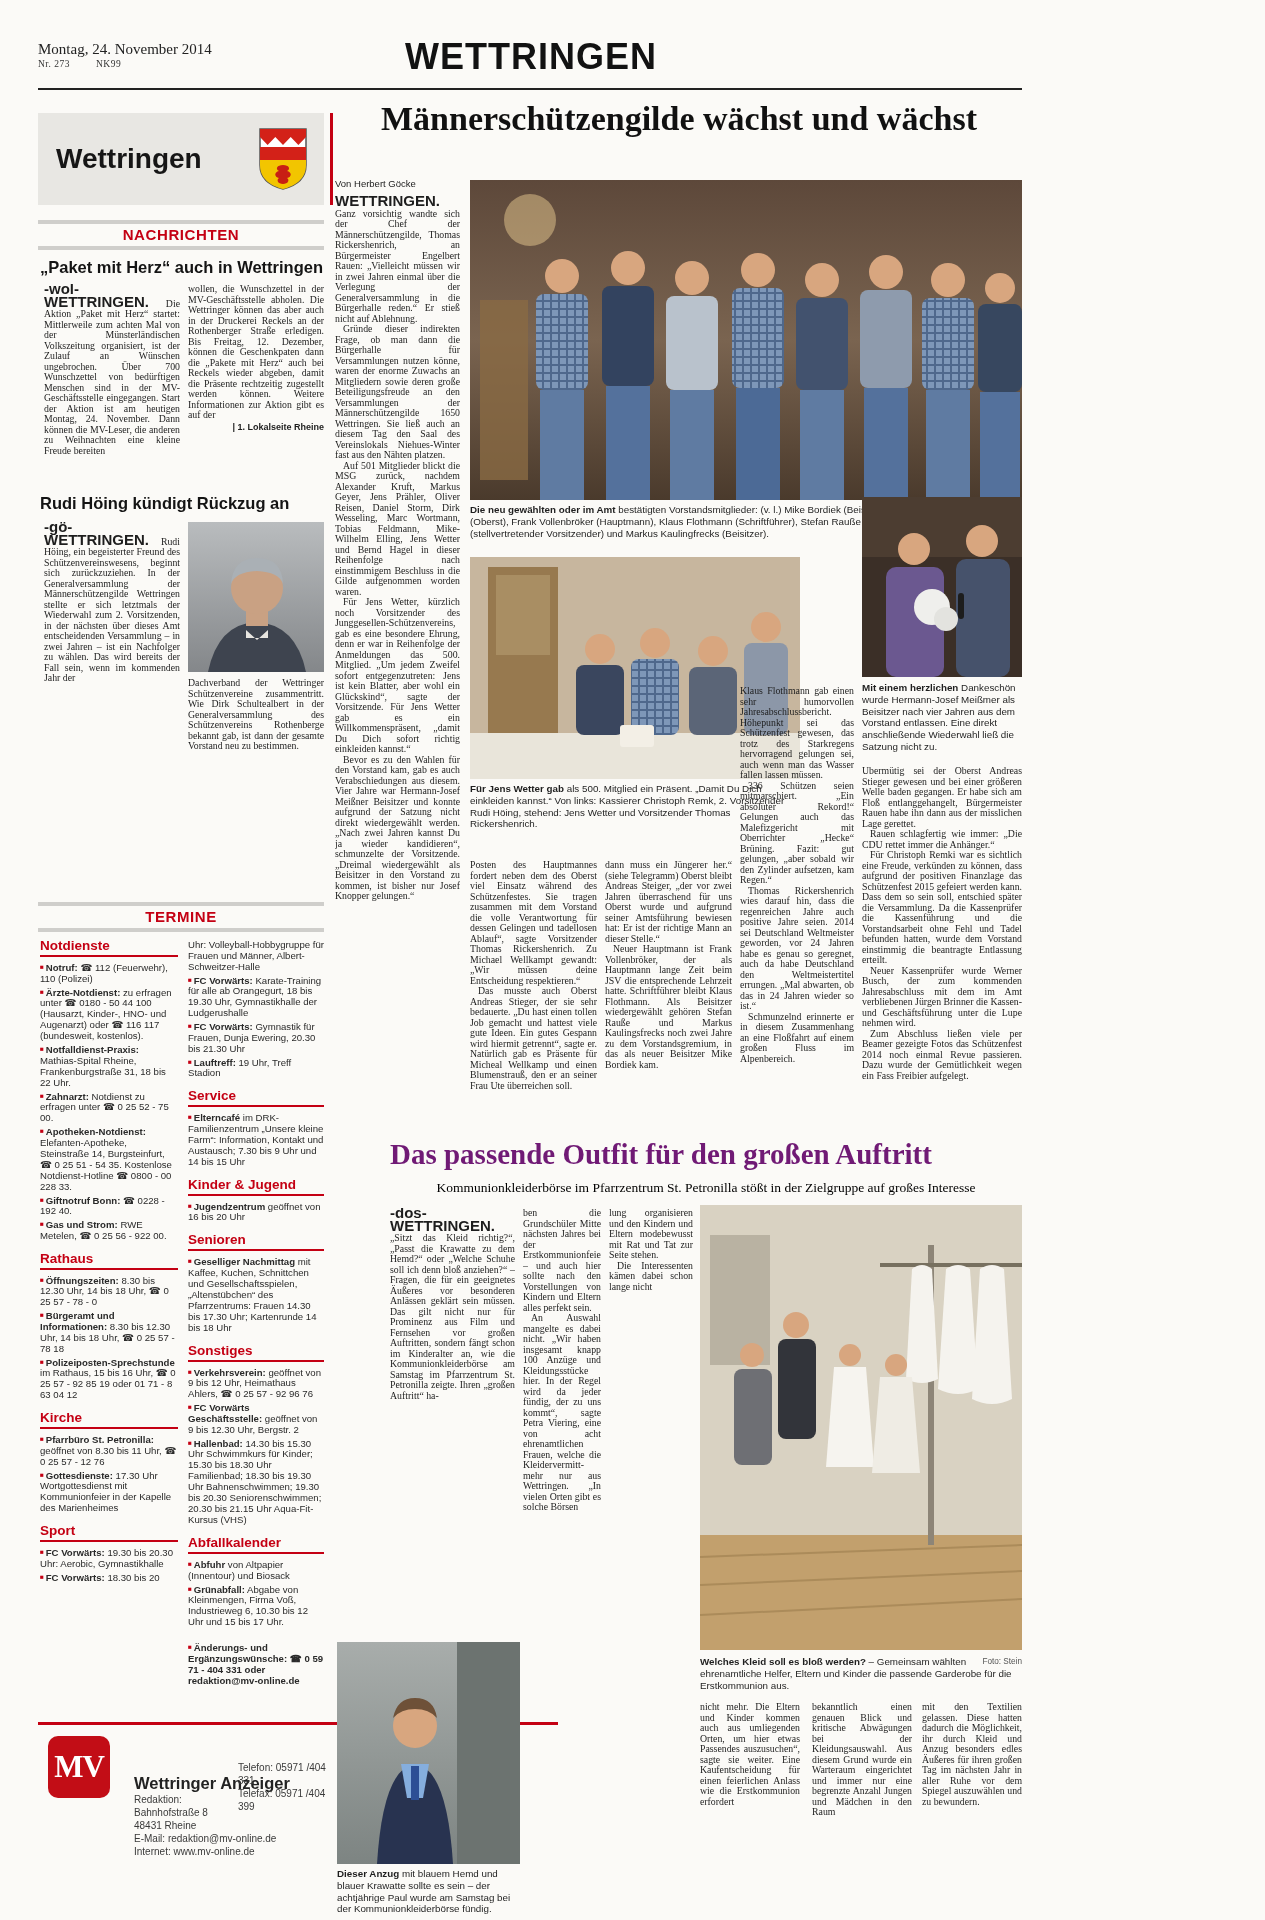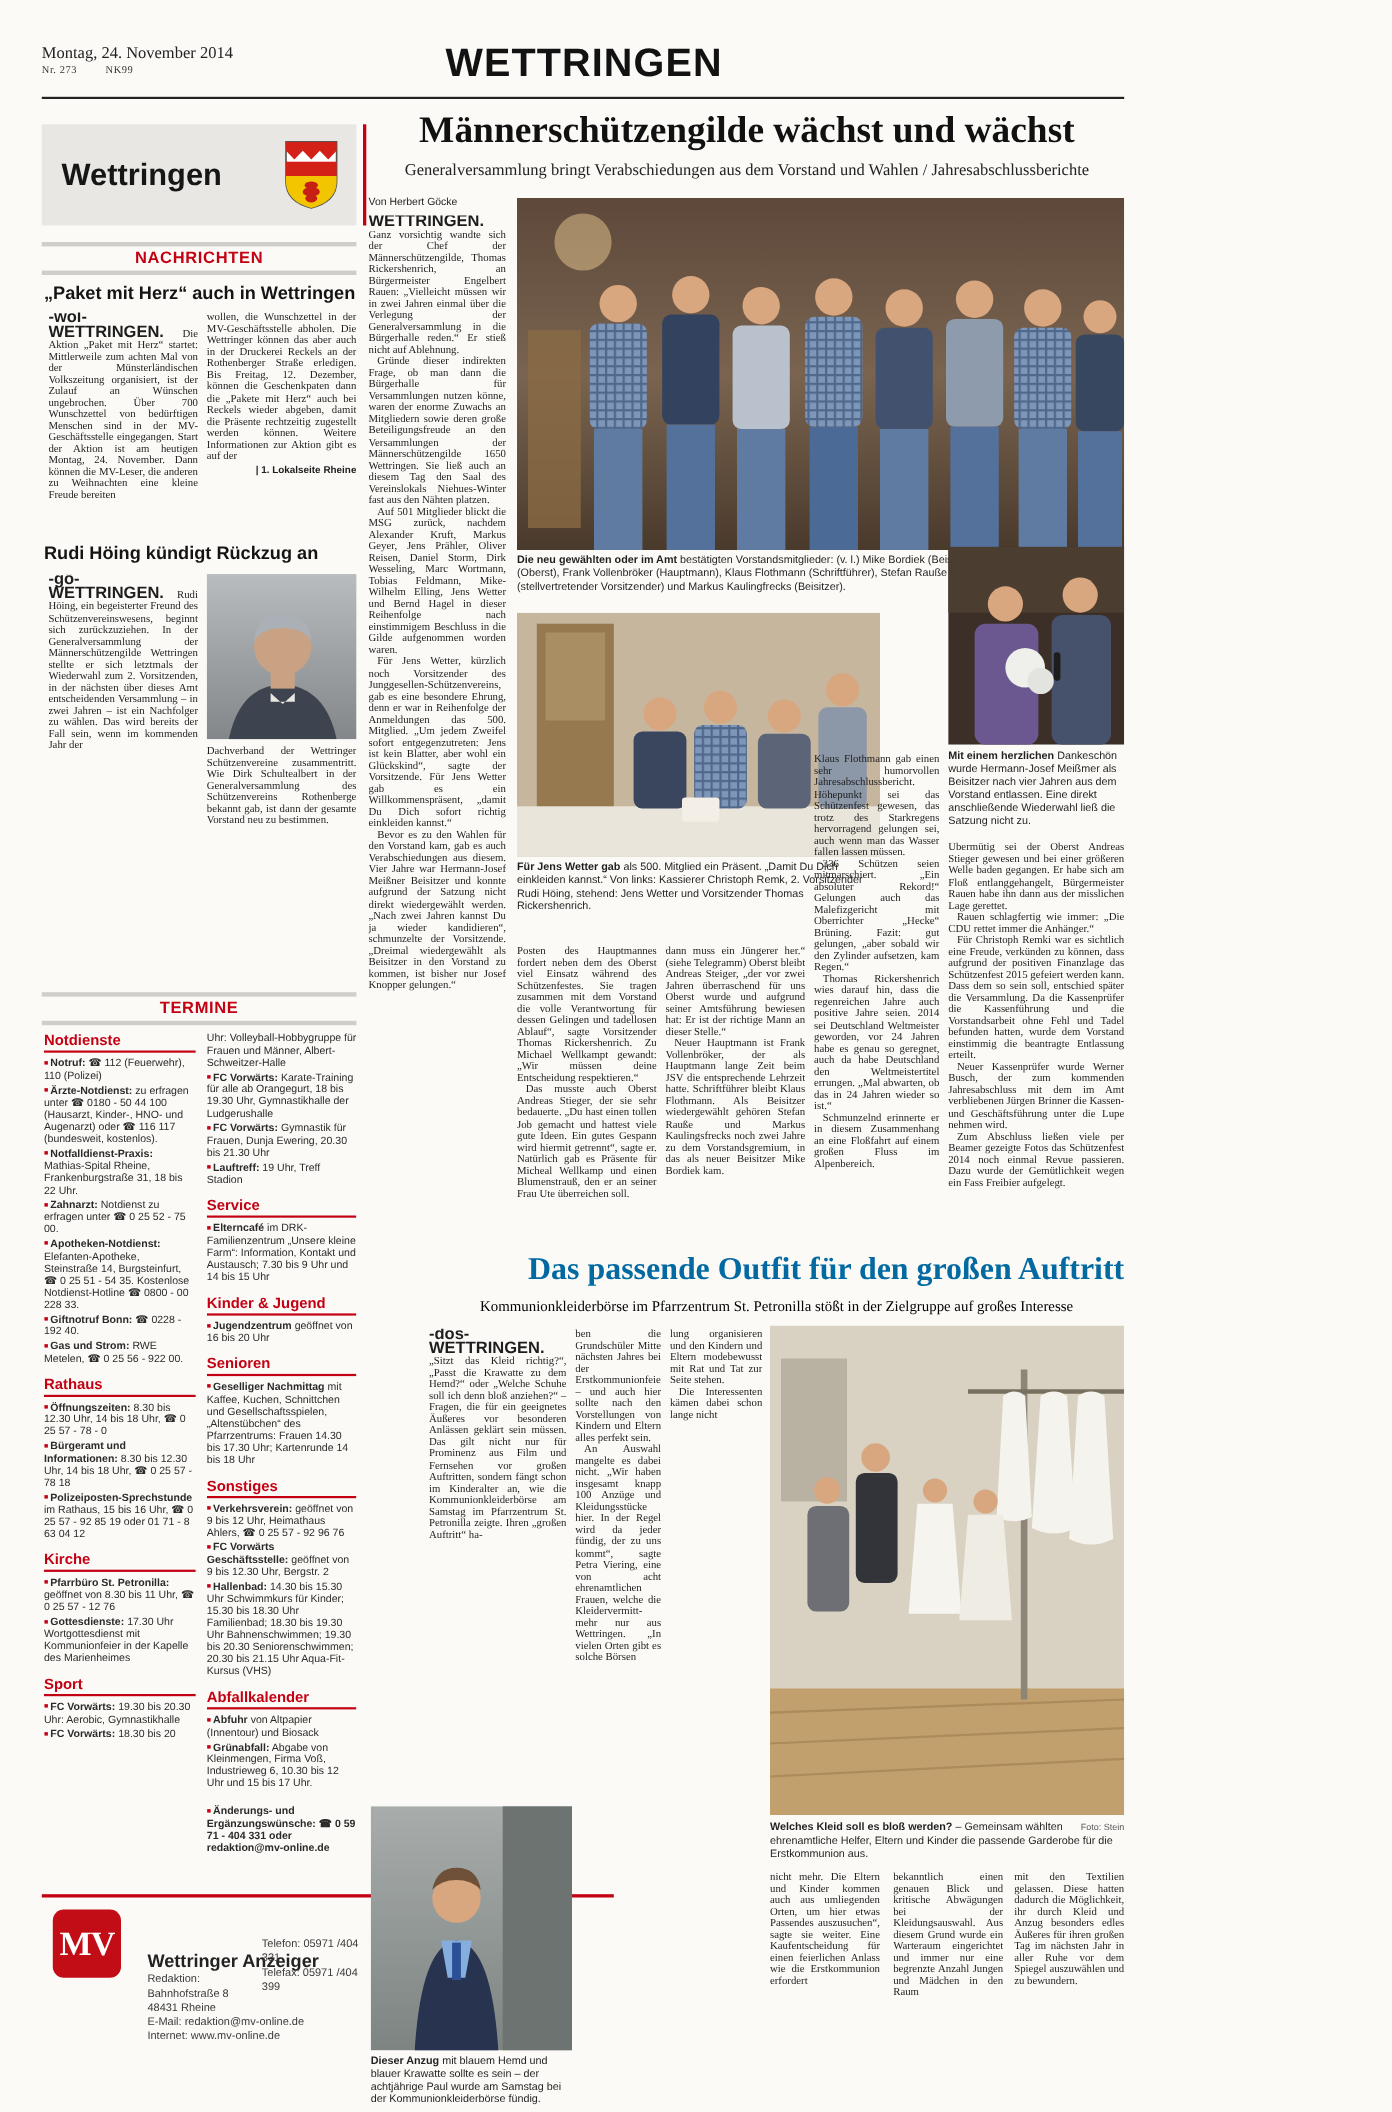--- a/index.html
+++ b/index.html
@@ -31,21 +31,21 @@
   .te b{font-weight:bold;}
   .te.nobullet::before{content:"";}
   .te.allbold{font-weight:bold;margin-top:14px;}
   
   .cap{font:9.8px/11.8px "Liberation Sans",sans-serif;color:#1f1f1f;text-align:left;overflow:hidden;}
   .cap .credit{float:right;color:#555;font-size:8.2px;margin-left:6px;}
   
   .main-h1{font:bold 34px/38px "Liberation Serif",serif;text-align:center;color:#111;}
   .main-sub{font:15px/18px "Liberation Serif",serif;text-align:center;color:#222;}
   .byline{font:9.5px/12px "Liberation Sans",sans-serif;color:#222;}
-  .outfit-h1{font:bold 29px/32px "Liberation Serif",serif;text-align:right;color:#0369a1;}
+  .outfit-h1{font:bold 29px/32px "Liberation Serif",serif;text-align:left;color:#701a75;}
   .outfit-sub{font:13.5px/16px "Liberation Serif",serif;text-align:center;color:#000000;}
   
   .imp-rule{background:#c40013;height:2.5px;}
   .mv-logo{width:62px;height:62px;background:#c20d16;border-radius:10px;color:#fff;font:bold 31px/62px "Liberation Serif",serif;text-align:center;letter-spacing:-1px;}
   .imp-title{font:bold 16.5px/19px "Liberation Sans",sans-serif;color:#222;}
   .imp-small{font:10px/13px "Liberation Sans",sans-serif;color:#3a3a3a;}
   svg{display:block;}
 </style>
 </head>
 <body>
@@ -160,21 +160,20 @@
     <div class="imp-small">48431 Rheine</div>
     <div class="imp-small">E-Mail: redaktion@mv-online.de</div>
     <div class="imp-small">Internet: www.mv-online.de</div>
   </div>
   <div class="abs" style="left:238px;top:1761px;width:100px;">
     <div class="imp-small">Telefon: 05971 /404 331</div>
     <div class="imp-small">Telefax: 05971 /404 399</div>
   </div>
 
   <div class="abs main-h1" style="left:335px;top:100px;width:688px;">Männerschützengilde wächst und wächst</div>
-  <div class="abs main-sub" style="left:335px;top:146px;width:688px;">Generalversammlung bringt Verabschiedungen aus dem Vorstand und Wahlen / Jahresabschlussberichte</div>
   <div class="abs byline" style="left:335px;top:178px;">Von Herbert Göcke</div>
 
   <svg class="abs" style="left:470px;top:180px;" width="552" height="320" viewBox="0 0 552 320" preserveAspectRatio="none">
     <defs>
       <linearGradient id="pg1" x1="0" y1="0" x2="0" y2="1">
           <stop offset="0" stop-color="#5d483a"></stop>
           <stop offset="0.5" stop-color="#7a6450"></stop>
           <stop offset="1" stop-color="#4a3a2c"></stop>
         </linearGradient>
       <pattern id="plaid" width="8" height="8" patternUnits="userSpaceOnUse">

